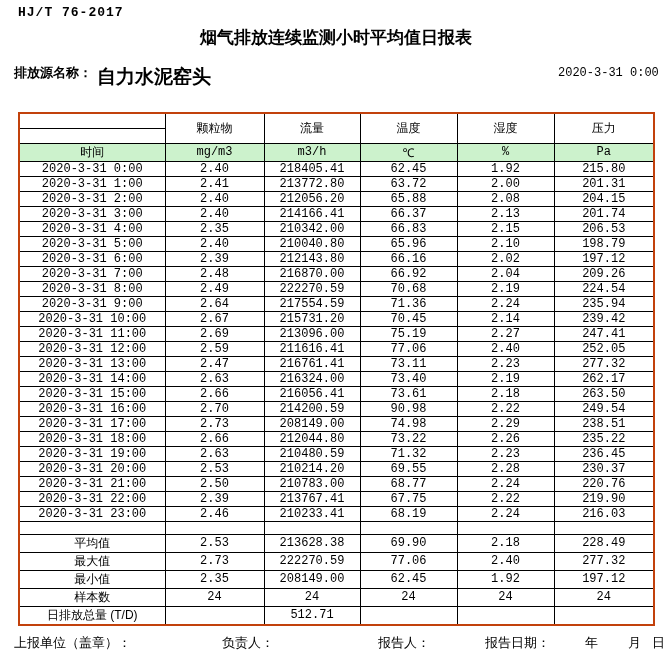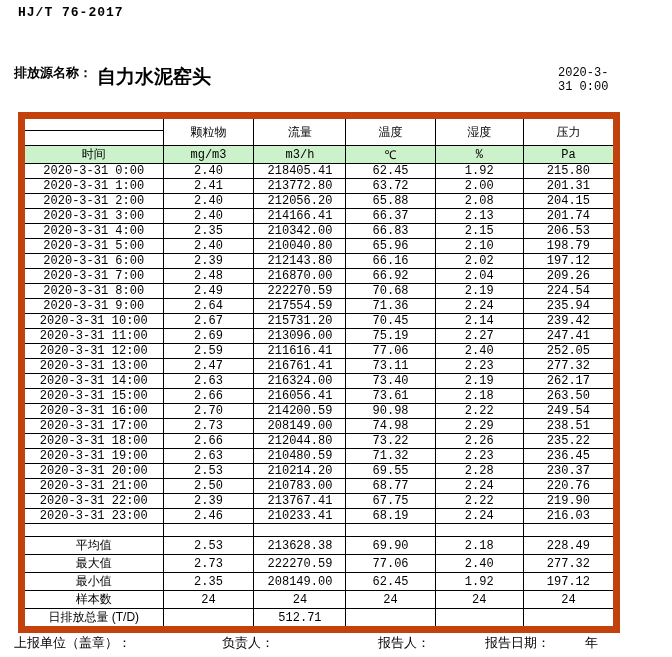--- a/index.html
+++ b/index.html
@@ -1,26 +1,26 @@
 <!DOCTYPE html>
 <html><head>
 <meta charset="utf-8">
 <style>
   html,body{margin:0;padding:0;background:#fff;}
-  .page{position:relative;width:620px;height:657px;background:#ffffff;color:#000;
+  .page{position:relative;width:672px;height:657px;background:#ffffff;color:#000;
         font-family:"Liberation Sans",sans-serif;overflow:hidden;}
   .code{position:absolute;left:18px;top:5px;font-family:"Liberation Mono","DejaVu Sans Mono",monospace;
         font-weight:bold;font-size:13px;letter-spacing:1px;}
   .title{position:absolute;left:0;right:0;top:26px;text-align:center;font-weight:bold;font-size:17px;}
   .src-label{position:absolute;left:14px;top:64px;font-weight:bold;font-size:13px;}
   .src-name{position:absolute;left:97px;top:64px;font-weight:bold;font-size:19px;}
   .hdr-date{position:absolute;left:558px;top:66px;font-size:12px;
         font-family:"Liberation Mono","DejaVu Sans Mono",monospace;}
   table.report{position:absolute;left:18px;top:112px;border-collapse:collapse;table-layout:fixed;
-        border:7px solid #c2410c;}
+        border:2px solid #c2410c;}
   table.report td,table.report th{border:1px solid #000;padding:0;margin:0;text-align:center;
         vertical-align:middle;font-weight:normal;font-size:12px;overflow:hidden;white-space:nowrap;}
   .num{font-family:"Liberation Mono","DejaVu Sans Mono",monospace;font-size:11px;}
   tr.hrow{height:15px;}
   tr.green-row{height:15px;}
   tr.green-row td{background:#ccf2cc;}
   tr.data-row{height:15px;}
   tr.spacer-row{height:13px;}
   tr.summary-row{height:15px;}
   .zh{font-size:12px;}
@@ -33,20 +33,21 @@
   .f-year{left:585px;}
   .f-month{left:628px;}
   .f-day{left:652px;}
 </style>
 </head>
 <body>
 
 <div class="page">
 
   <div class="code">HJ/T  76-2017</div>
+  <div class="title">烟气排放连续监测小时平均值日报表</div>
   <div class="src-label">排放源名称：</div>
   <div class="src-name">自力水泥窑头</div>
   <div class="hdr-date">2020-3-31 0:00</div>
 
   <table class="report">
     <colgroup>
       <col style="width:146px">
         <col style="width:99px">
         <col style="width:96px">
       <col style="width:97px">

